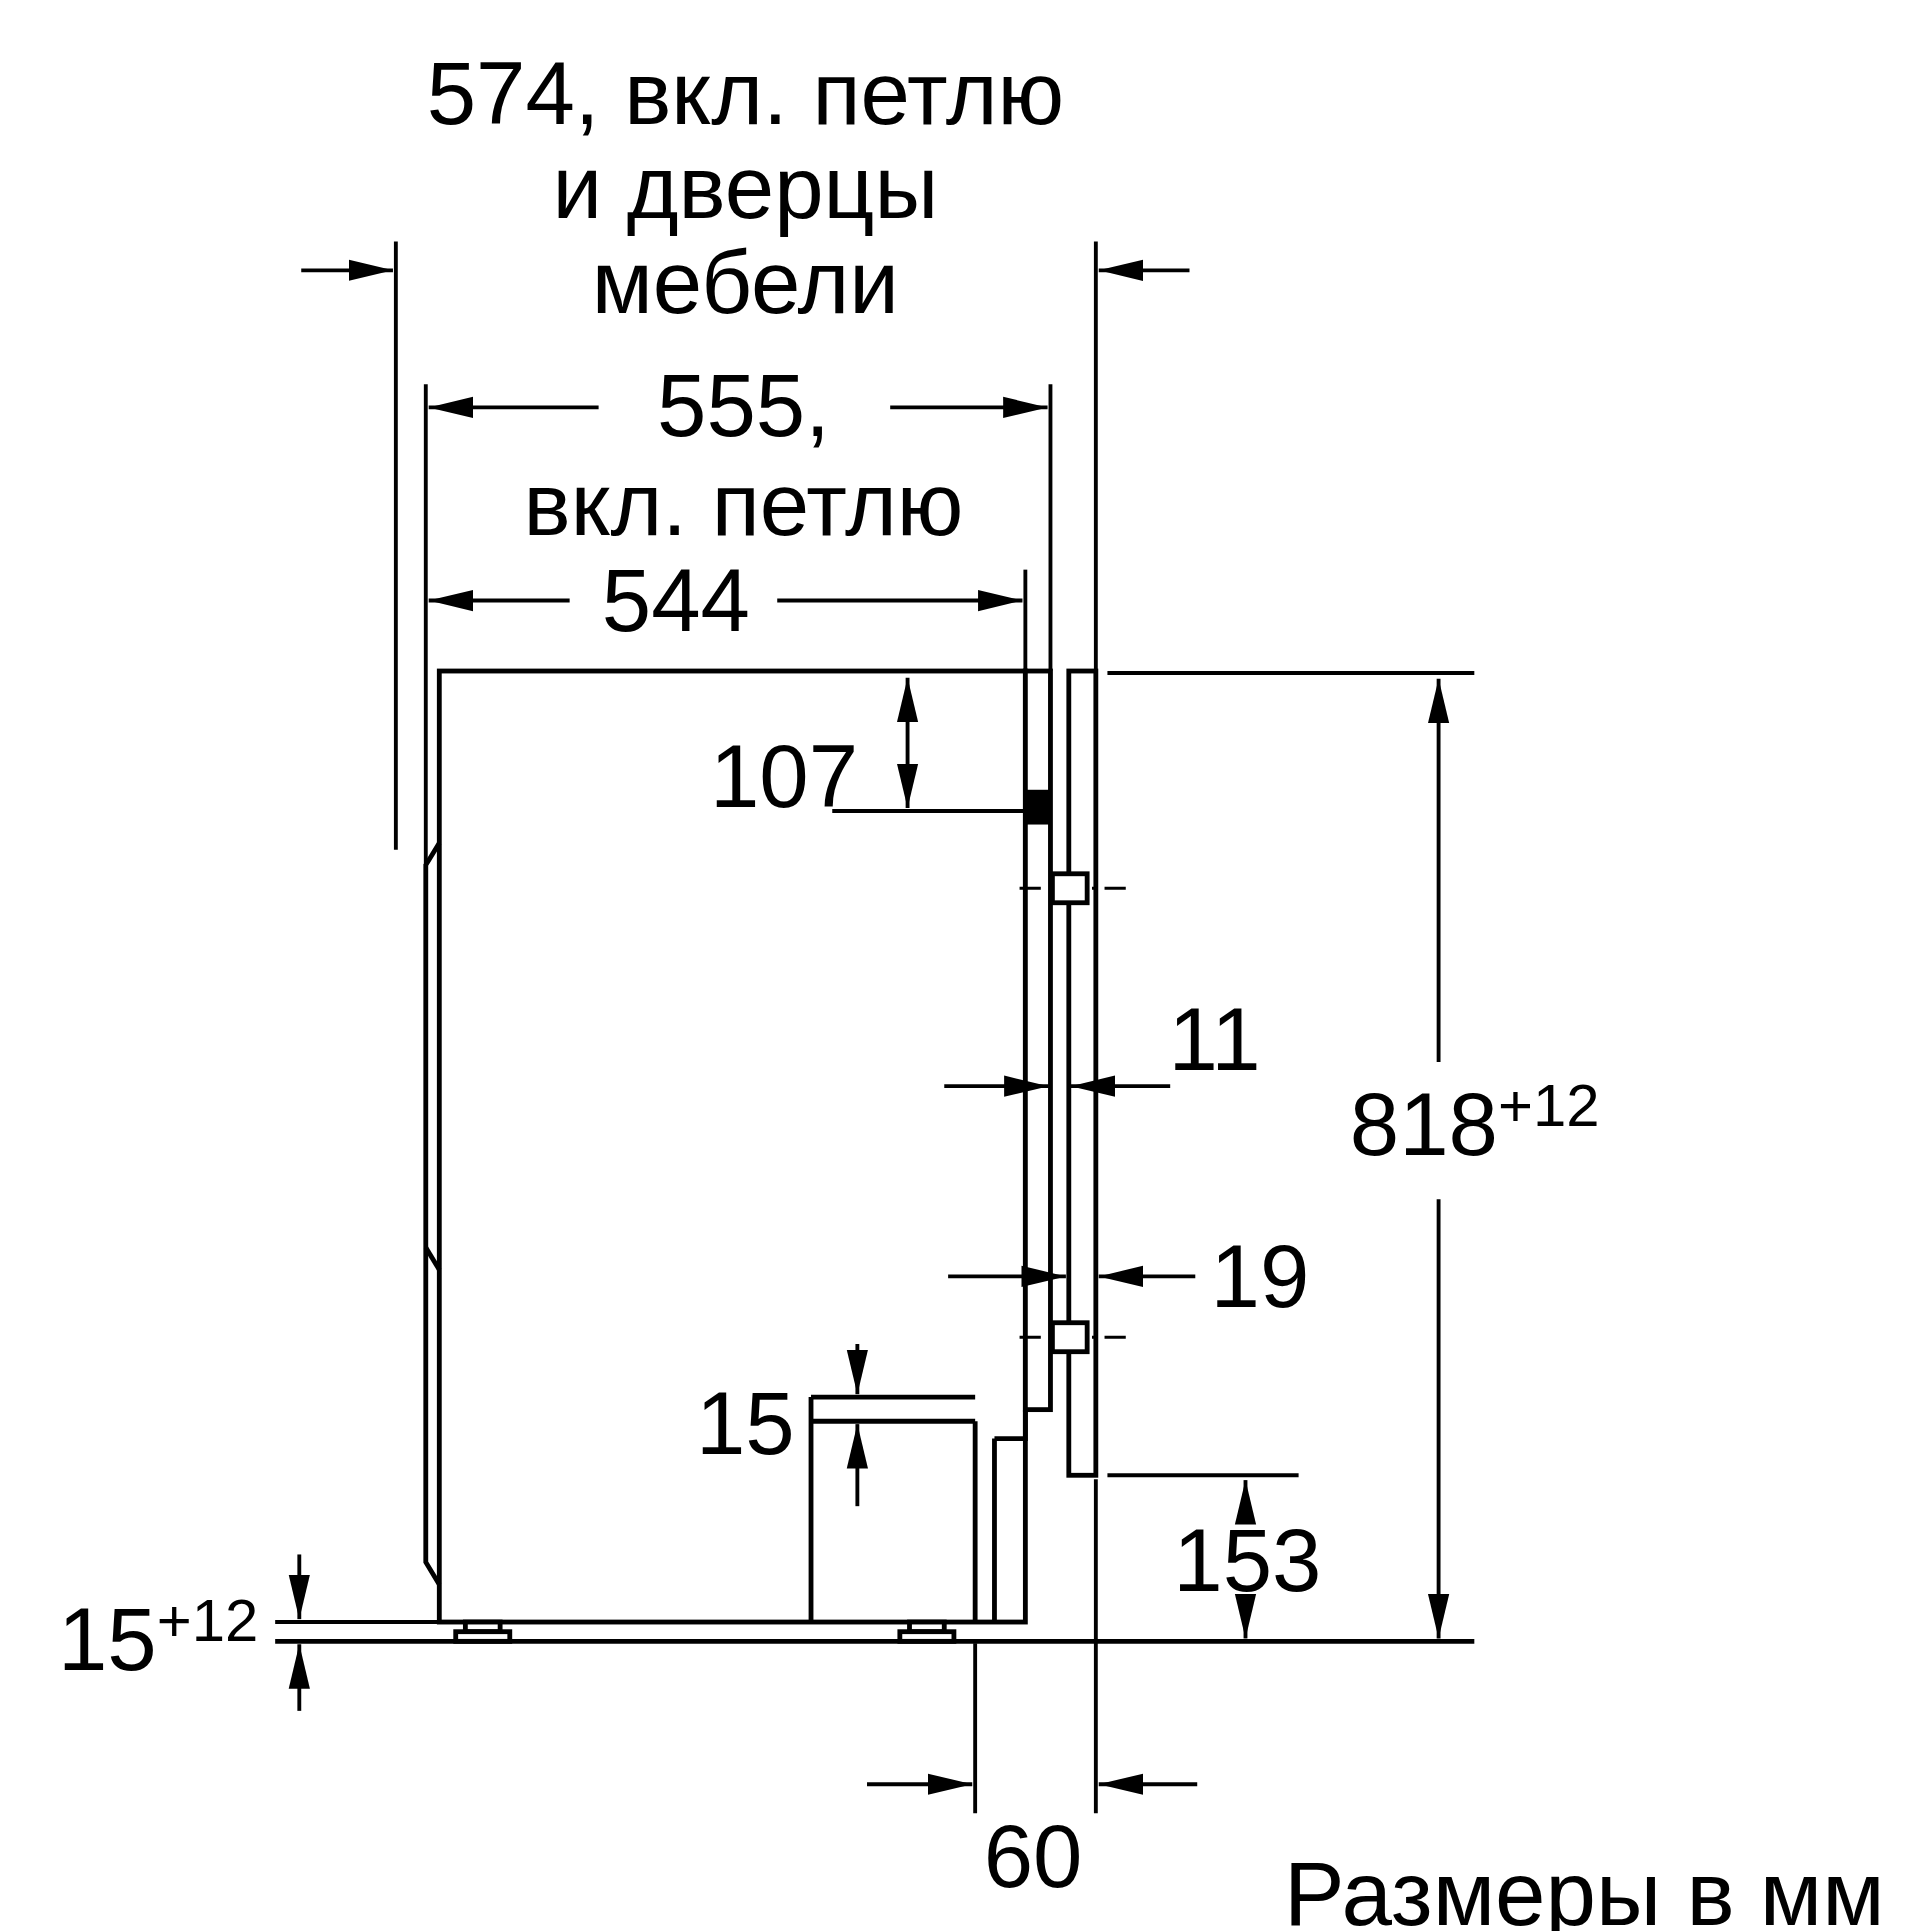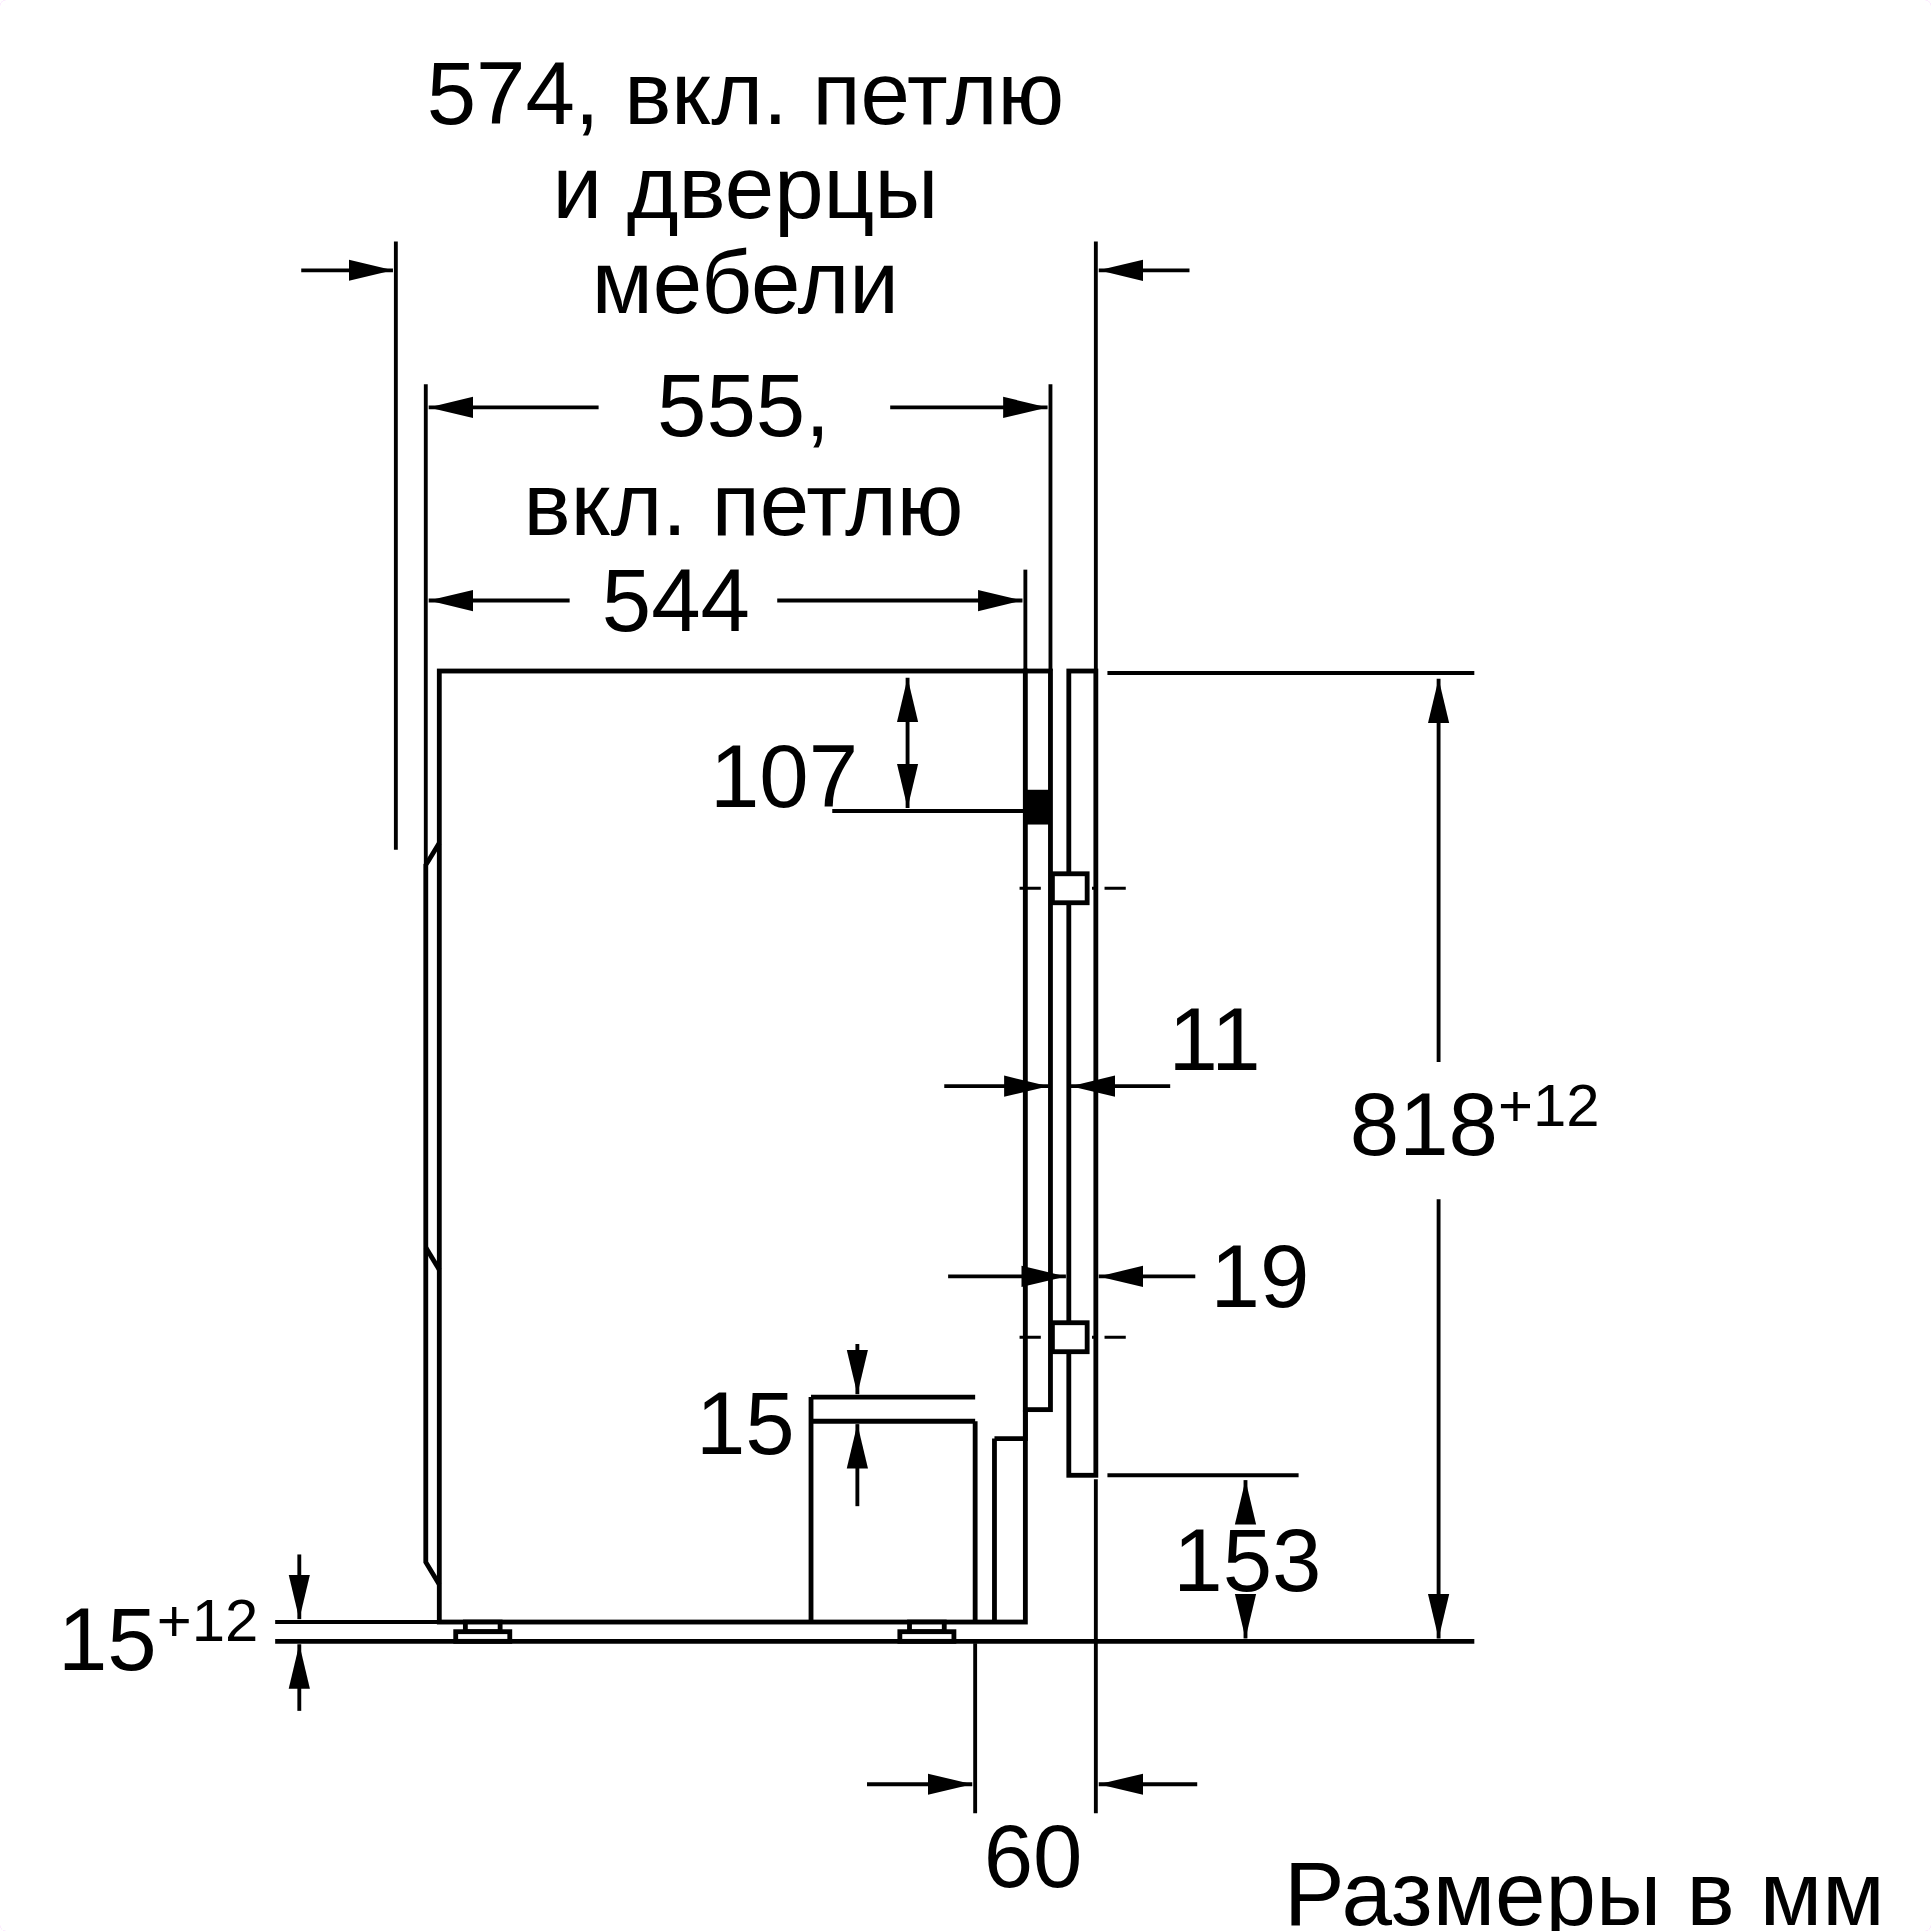--- a/index.html
+++ b/index.html
@@ -9,21 +9,20 @@
     width: 1931px;
     height: 1931px;
     font-family: "Liberation Sans", sans-serif;
   }
   .stage {
     position: relative;
     width: 1931px;
     height: 1931px;
     background: #f0abfc;
     overflow: hidden;
-    border-radius: 6px;
   }
   svg { display: block; }
   .outline   { fill: #ffffff; stroke: #000000; stroke-width: 5; }
   .outline-n { fill: none;    stroke: #000000; stroke-width: 5; }
   .solid     { fill: #000000; stroke: none; }
   .thin      { fill: none;    stroke: #000000; stroke-width: 4; }
   .dim       { fill: none;    stroke: #000000; stroke-width: 4; }
   .dashdot   { fill: none;    stroke: #000000; stroke-width: 3;
                stroke-dasharray: 22 9 4 9; }
   text, tspan { fill: #000000; font-family: "Liberation Sans", sans-serif; }

